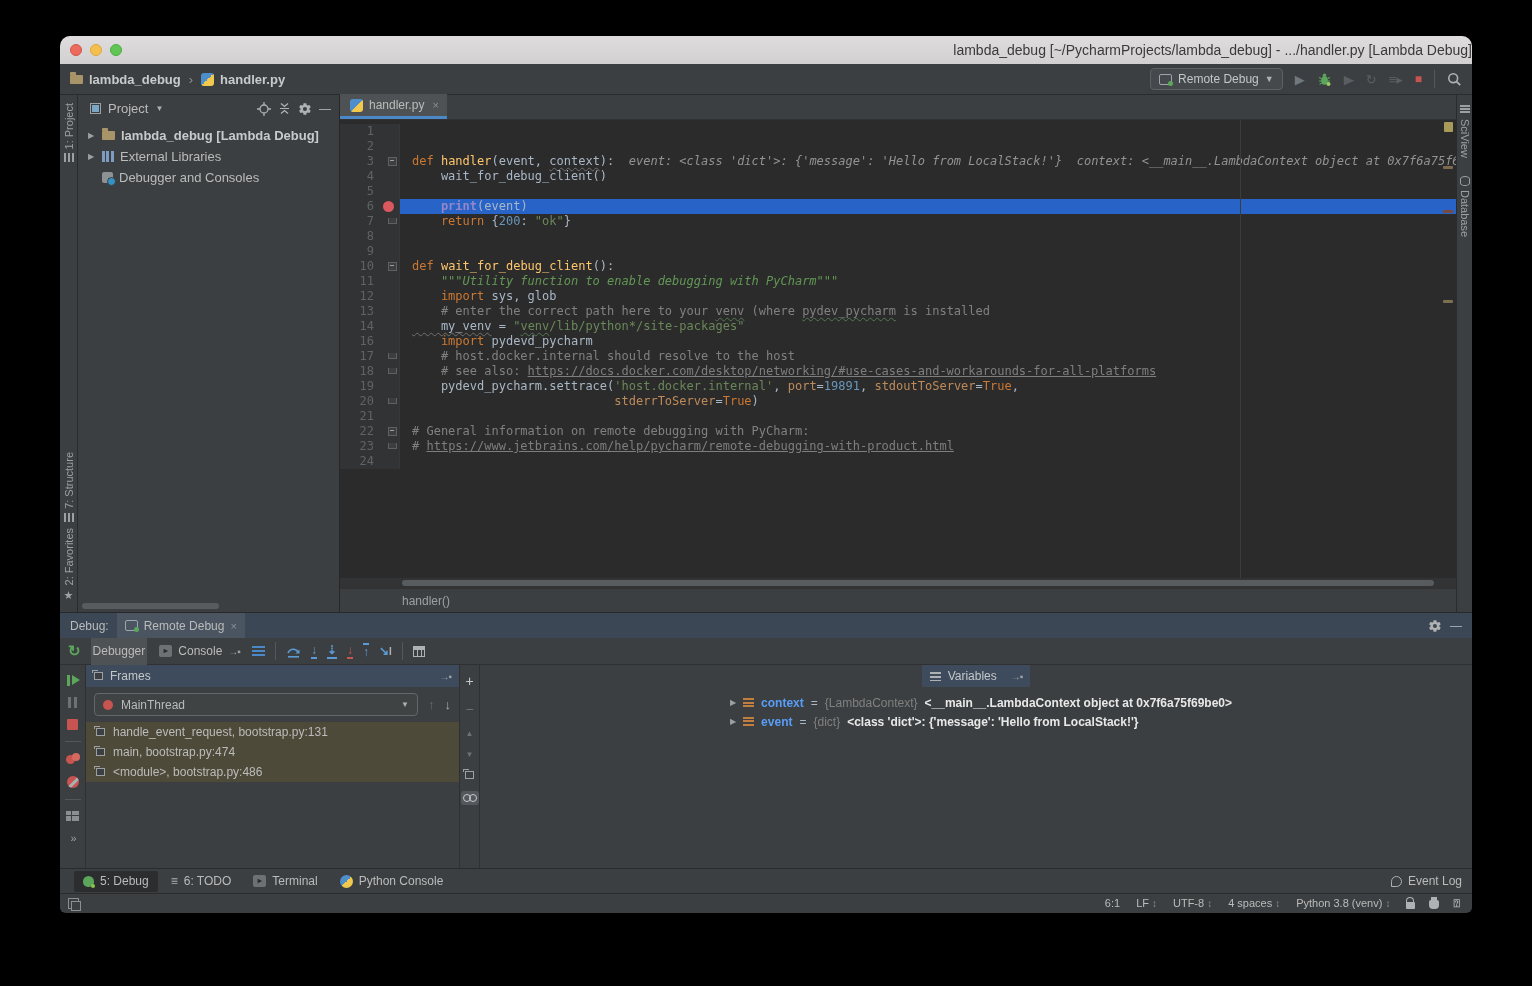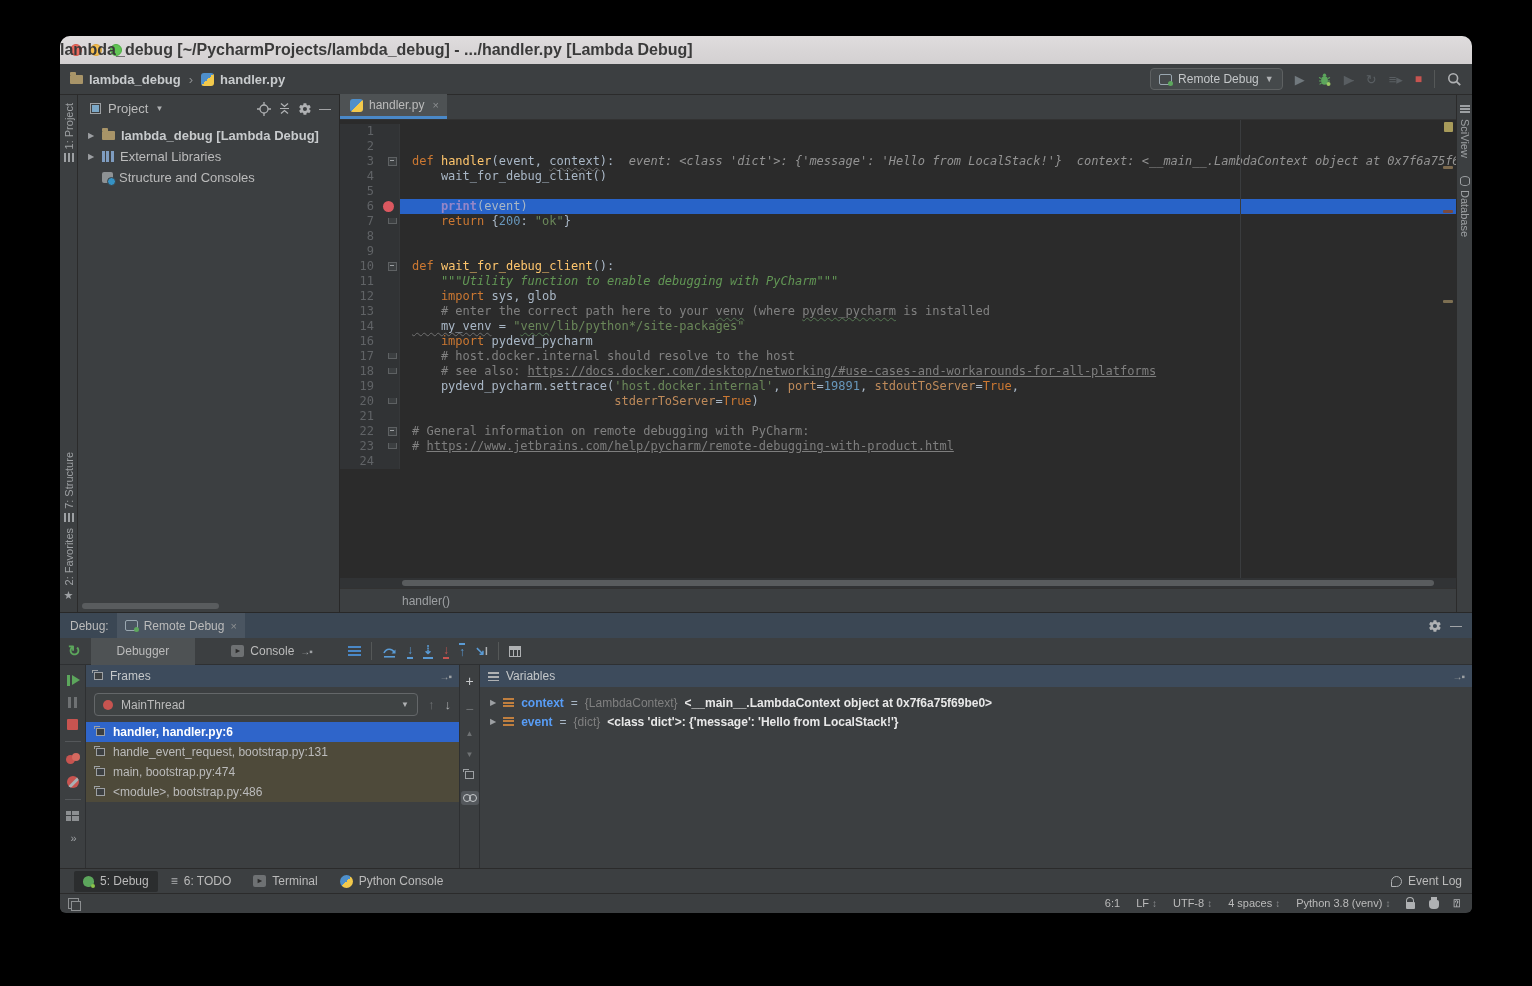--- a/index.html
+++ b/index.html
@@ -10,21 +10,21 @@
             border-radius:10px 10px 6px 6px; overflow:hidden; display:flex; flex-direction:column;
             box-shadow:0 18px 50px rgba(0,0,0,.7); background:#3C3F41; }
 
   
   .titlebar { height:28px; background:linear-gradient(#DFDCDD,#D3D0D1); display:flex; align-items:center; position:relative; flex:none; }
   .lights { display:flex; gap:8px; margin-left:10px; }
   .light { width:12px; height:12px; border-radius:50%; }
   .light.r { background:#EC6A5E; border:1px solid #D35548; }
   .light.y { background:#F5BF4F; border:1px solid #DEA73E; }
   .light.g { background:#61C554; border:1px solid #4EAD43; }
-  .win-title { position:absolute; left:0; right:0; text-align:left; font-size:16px; font-weight:bold; color:#3A3A3A; }
+  .win-title { position:absolute; left:0; right:0; text-align:right; font-size:14px; font-weight:normal; color:#3A3A3A; }
 
   
   .navbar { height:31px; background:#3C3F41; border-bottom:1px solid #2B2B2B; display:flex; align-items:center; padding:0 10px; flex:none; color:#BBBBBB; font-size:13px; }
   .crumb { display:flex; align-items:center; gap:6px; }
   .crumb .sep { color:#8C8F91; font-size:13px; margin:0 2px; }
   .crumb-label { font-weight:bold; color:#C8CBCD; }
   .nav-right { margin-left:auto; display:flex; align-items:center; gap:12px; }
   .runconfig { display:flex; align-items:center; gap:6px; border:1px solid #5E6162; border-radius:4px; background:#45494B; height:22px; padding:0 8px; font-size:12px; color:#C4C7C9; }
   .divider-v { width:1px; height:18px; background:#555858; }
 
@@ -125,21 +125,21 @@
   .ed-hscroll .thumb { position:absolute; left:62px; right:22px; top:2px; height:6px; border-radius:3px; background:#595C5E; }
   .ed-breadcrumb { height:24px; background:#3C3F41; border-top:1px solid #323232; color:#9DA0A3; font-size:12px; display:flex; align-items:center; padding-left:62px; flex:none; }
 
   
   .debug-win { height:256px; flex:none; display:flex; flex-direction:column; border-top:1px solid #282828; }
   .dbg-head { height:25px; background:#3B4754; display:flex; align-items:center; padding:0 10px; color:#BBBBBB; font-size:12px; gap:8px; flex:none; }
   .dbg-tab { display:flex; align-items:center; gap:6px; background:rgba(255,255,255,.08); height:25px; padding:0 8px; }
   .dbg-head .grow { flex:1; }
   .dbg-toolbar { height:27px; background:#3C3F41; border-bottom:1px solid #2E3032; display:flex; align-items:center; gap:10px; padding:0 8px; flex:none; }
   .rerun { color:#5CA65C; font-size:15px; font-weight:bold; }
-  .dtab { height:27px; display:flex; align-items:center; gap:6px; padding:0 26px; color:#BBBBBB; font-size:12px; }
+  .dtab { height:27px; display:flex; align-items:center; gap:6px; padding:0 2px; color:#BBBBBB; font-size:12px; }
   .dtab.sel { background:#4E5254; }
   .dbg-content { flex:1; display:flex; min-height:0; }
   .dbg-stripe { width:26px; background:#3C3F41; border-right:1px solid #2E3032; display:flex; flex-direction:column; align-items:center; padding-top:10px; gap:11px; flex:none; }
   .hr-sep { width:16px; height:1px; background:#54575A; }
   .i-resume { width:12px; height:11px; position:relative; }
   .i-resume::before { content:""; position:absolute; left:0; top:0; width:3px; height:11px; background:#5CA65C; }
   .i-resume::after { content:""; position:absolute; left:5px; top:0; border-left:8px solid #5CA65C; border-top:5.5px solid transparent; border-bottom:5.5px solid transparent; }
   .i-pause { width:9px; height:11px; border-left:3px solid #6E7173; border-right:3px solid #6E7173; }
   .i-stop { width:11px; height:11px; background:#C75450; border-radius:1px; }
   .i-bp2 { width:14px; height:12px; position:relative; }
@@ -162,21 +162,21 @@
   .frame-row { display:flex; align-items:center; gap:8px; height:20px; padding-left:10px; color:#BBBBBB; white-space:nowrap; }
   .frame-row.current { background:#2F65CA; color:#FFFFFF; font-weight:bold; }
   .frame-row.library { background:#4E4A3A; }
 
   .watch-strip { width:20px; background:#3C3F41; border-right:1px solid #2E3032; display:flex; flex-direction:column; align-items:center; padding-top:8px; gap:12px; flex:none; color:#9DA0A3; }
   .ws-plus { font-size:14px; color:#C8CBCD; }
   .ws-minus { font-size:14px; color:#6E7173; }
   .ws-tri { font-size:8px; color:#6E7173; }
   .ws-box { width:18px; height:14px; background:#54585C; border-radius:3px; display:flex; align-items:center; justify-content:center; }
 
-  .vars-panel { flex:1; background:#3C3F41; display:flex; flex-direction:column; min-width:0; }
+  .vars-panel { flex:1; background:#3C3F41; display:flex; flex-direction:column; min-width:0;align-items:center; }
   .var-list { padding:6px 0 0 10px; font-size:12px; }
   .var-row { display:flex; align-items:center; gap:7px; height:19px; white-space:nowrap; }
   .var-name { color:#589DF6; font-weight:bold; }
   .var-eq { color:#A9B7C6; }
   .var-type { color:#808080; }
   .var-val { color:#E8E8E8; font-weight:bold; }
 
   
   .toolwin-bar { height:25px; background:#3C3F41; border-top:1px solid #2B2B2B; display:flex; align-items:center; padding:0 10px 0 14px; gap:4px; flex:none; color:#BBBBBB; font-size:12px; }
   .tw-tab { display:flex; align-items:center; gap:6px; height:21px; padding:0 9px; border-radius:2px; }
@@ -297,21 +297,21 @@
               <span class="lbl">lambda_debug [Lambda Debug]</span>
             </div>
             <div class="tree-row">
               <span class="tw tri">▶</span>
               <span class="ic i-libs"></span>
               <span class="lbl">External Libraries</span>
             </div>
             <div class="tree-row">
               <span class="tw tri"></span>
               <span class="ic i-scratch"></span>
-              <span class="lbl">Structure and Consoles</span>
+              <span class="lbl">Debugger and Consoles</span>
             </div>
           </div>
         <div class="hscroll"></div>
       </div>
 
       <div class="editor-col">
         <div class="tabbar">
           <div class="etab">
             <span class="ic i-py"></span>
             <span>handler.py</span>
@@ -441,24 +441,20 @@
             <div class="thread-dd">
               <span class="thread-dot"></span>
               <span>MainThread</span>
               <span class="grow"></span>
               <span class="glyph" style="font-size:8px;">▼</span>
             </div>
             <span class="glyph" style="color:#6E7173;font-size:13px;">↑</span>
             <span class="glyph" style="font-size:13px;">↓</span>
           </div>
           <div class="frame-list" id="frame-list">
-              <div class="frame-row current">
-                <span class="ic i-copy"></span>
-                <span>handler, handler.py:6</span>
-              </div>
               <div class="frame-row library">
                 <span class="ic i-copy"></span>
                 <span>handle_event_request, bootstrap.py:131</span>
               </div>
               <div class="frame-row library">
                 <span class="ic i-copy"></span>
                 <span>main, bootstrap.py:474</span>
               </div>
               <div class="frame-row library">
                 <span class="ic i-copy"></span>

